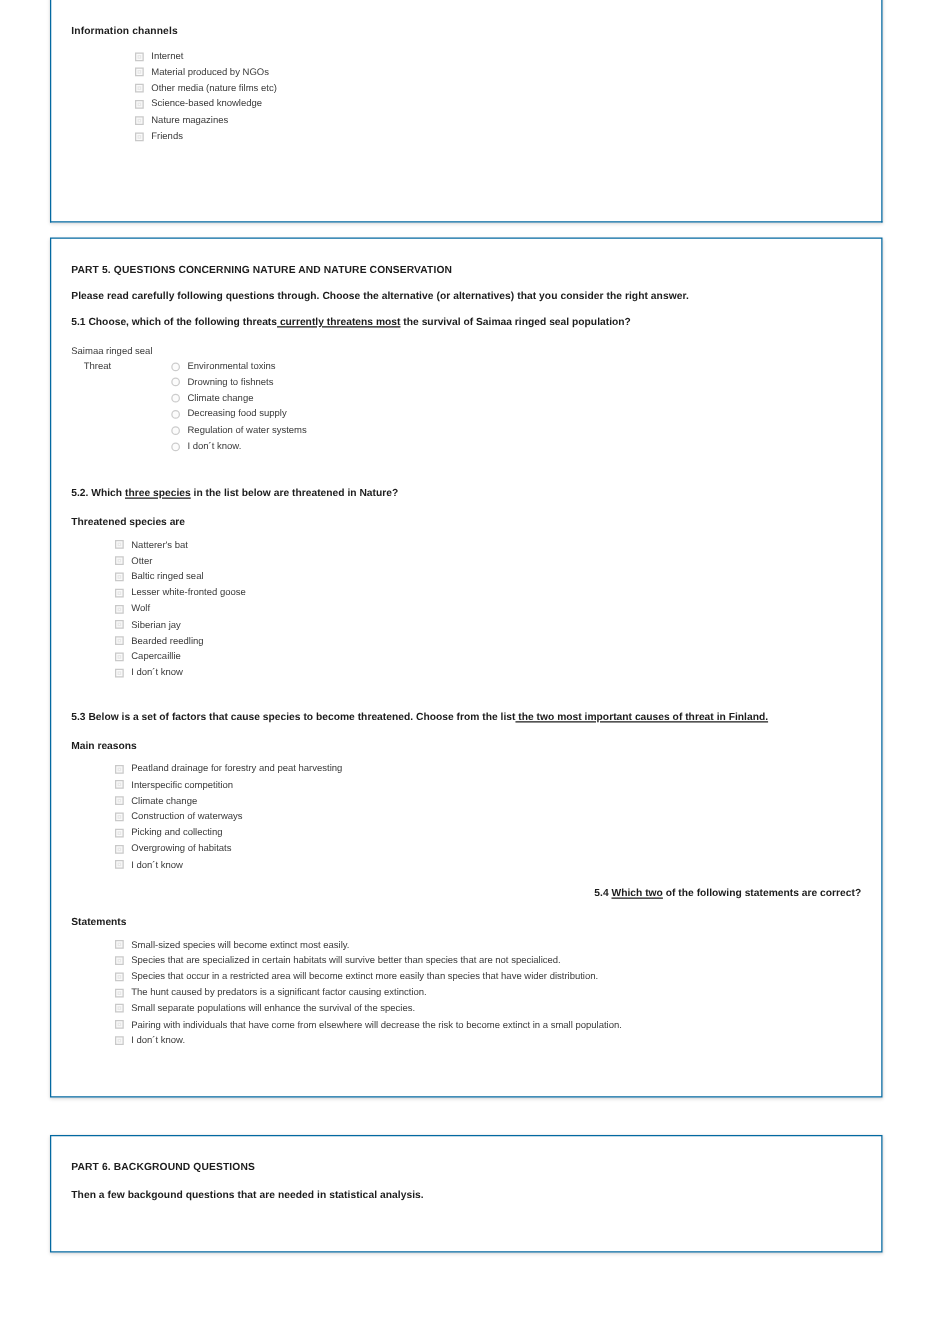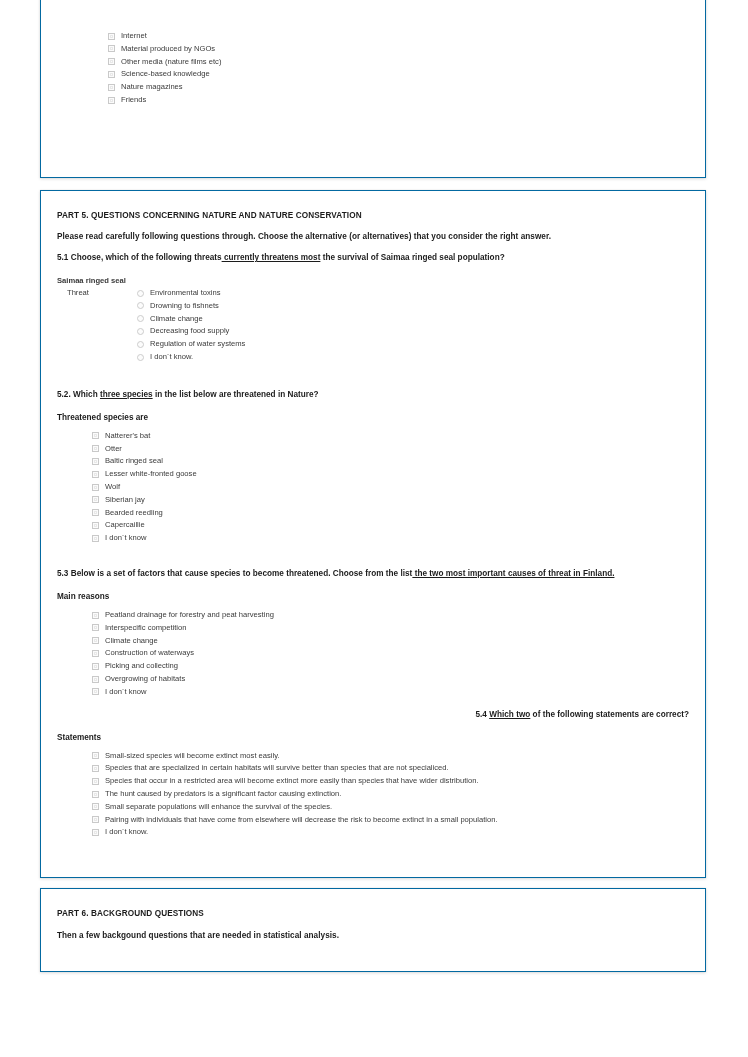--- a/index.html
+++ b/index.html
@@ -39,22 +39,22 @@
   #card-info-channels {
     top: -6px;
     height: 184px;
     border-top: none;
   }
   #card-part5 {
     top: 190px;
     height: 688px;
   }
   #card-part6 {
-    top: 888px;
-    height: 84px;
+    top: 908px;
+    height: 94px;
   }
 
   .section-head {
     font-size: 8.2px;
     font-weight: bold;
     color: #1c1c1c;
     letter-spacing: 0.12px;
   }
   .para {
     font-size: 8.2px;
@@ -72,21 +72,21 @@
     text-decoration: underline;
   }
   .sub-head {
     font-size: 8.2px;
     font-weight: bold;
     color: #1c1c1c;
   }
   .plain-label {
     font-size: 7.6px;
     color: #3a3a3a;
-    font-weight: bold;
+    font-weight: normal;
   }
 
   
   .opt-list {
     list-style: none;
     margin: 0;
     padding: 0;
   }
   .opt {
     display: flex;
@@ -144,20 +144,21 @@
     box-sizing: border-box;
   }
 </style>
 </head>
 <body>
 
 <div class="page">
 
   <div class="card" id="card-info-channels">
     <div class="card-inner" style="padding-top:26px;">
+      <div class="section-head">Information channels</div>
       <ul class="opt-list indent-16" style="margin-top:10px;">
         <li class="opt">
           <span class="box"></span>
           <span class="opt-label">Internet</span>
         </li>
         <li class="opt">
           <span class="box"></span>
           <span class="opt-label">Material produced by NGOs</span>
         </li>
         <li class="opt">

